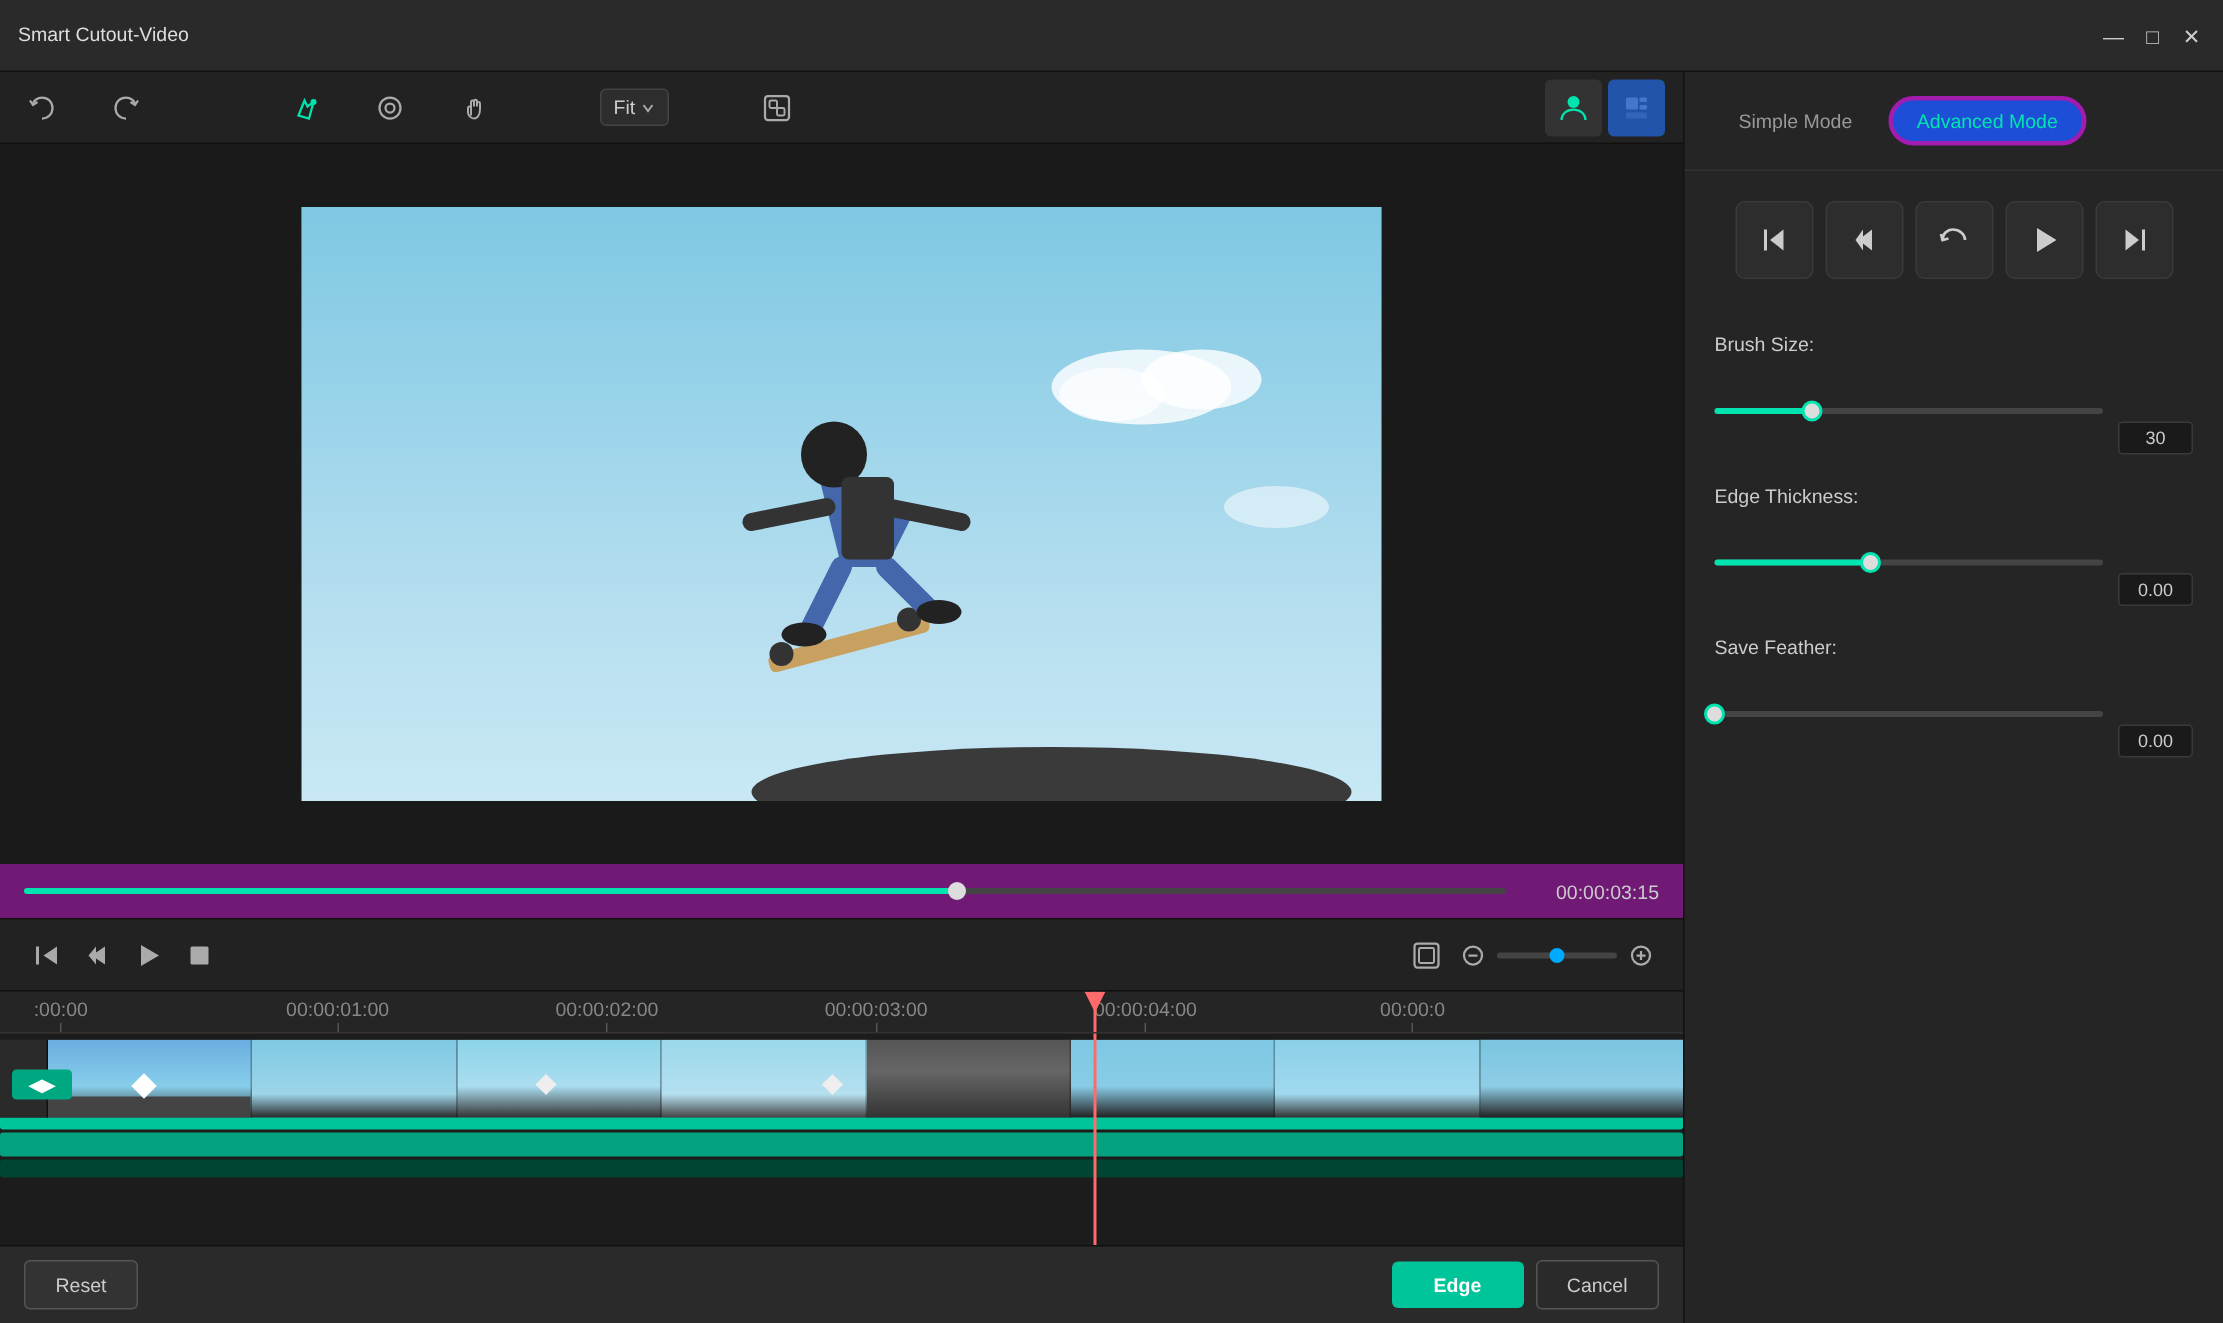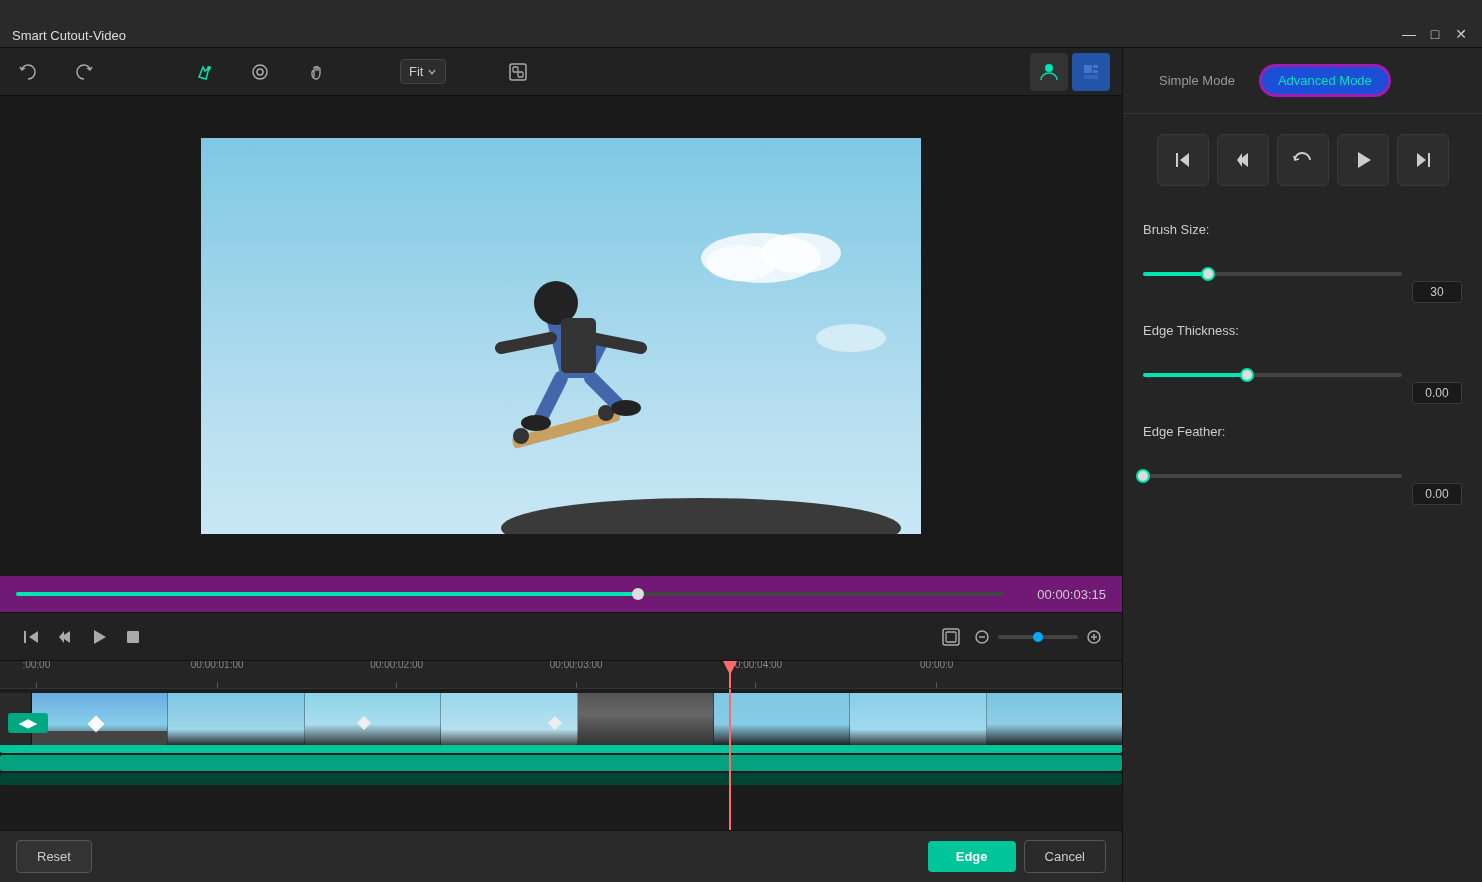--- a/index.html
+++ b/index.html
@@ -13,22 +13,22 @@
       overflow: hidden;
       display: flex;
       flex-direction: column;
     }
 
     
     .title-bar {
       background: #2a2a2a;
       height: 48px;
       display: flex;
-      align-items: flex-end;
-      padding: 4px 12px;
+      align-items: flex-start;
+      padding: 15px 12px;
       flex-shrink: 0;
       border-bottom: 1px solid #111;
     }
     .title-bar-title {
       color: #ddd;
       font-size: 13px;
       font-weight: 500;
       flex: 1;
     }
     .window-controls {
@@ -240,23 +240,23 @@
       height: 100%;
     }
     .ruler-mark {
       position: absolute;
       bottom: 0;
       display: flex;
       flex-direction: column;
       align-items: center;
     }
     .ruler-label {
-      font-size: 10px;
+      font-size: 13px;
       color: #888;
-      margin-bottom: 12px;
+      margin-bottom: 2px;
     }
     .ruler-tick {
       width: 1px;
       height: 6px;
       background: #555;
     }
     .timeline-tracks {
       position: relative;
       height: calc(100% - 28px);
     }
@@ -773,21 +773,21 @@
         <div class="slider-row">
           <div class="slider-track">
             <div class="slider-fill" style="width: 40%;"></div>
             <div class="slider-handle" style="left: 40%;"></div>
           </div>
           <input class="slider-value" type="text" value="0.00" style="">
         </div>
       </div>
 
       <div class="control-row">
-        <div class="control-label">Edge Feather:</div>
+        <div class="control-label">Save Feather:</div>
         <div class="slider-row">
           <div class="slider-track">
             <div class="slider-fill" style="width: 0%;"></div>
             <div class="slider-handle" style="left: 0%;"></div>
           </div>
           <input class="slider-value" type="text" value="0.00" style="">
         </div>
       </div>
     </div>
   </div>

